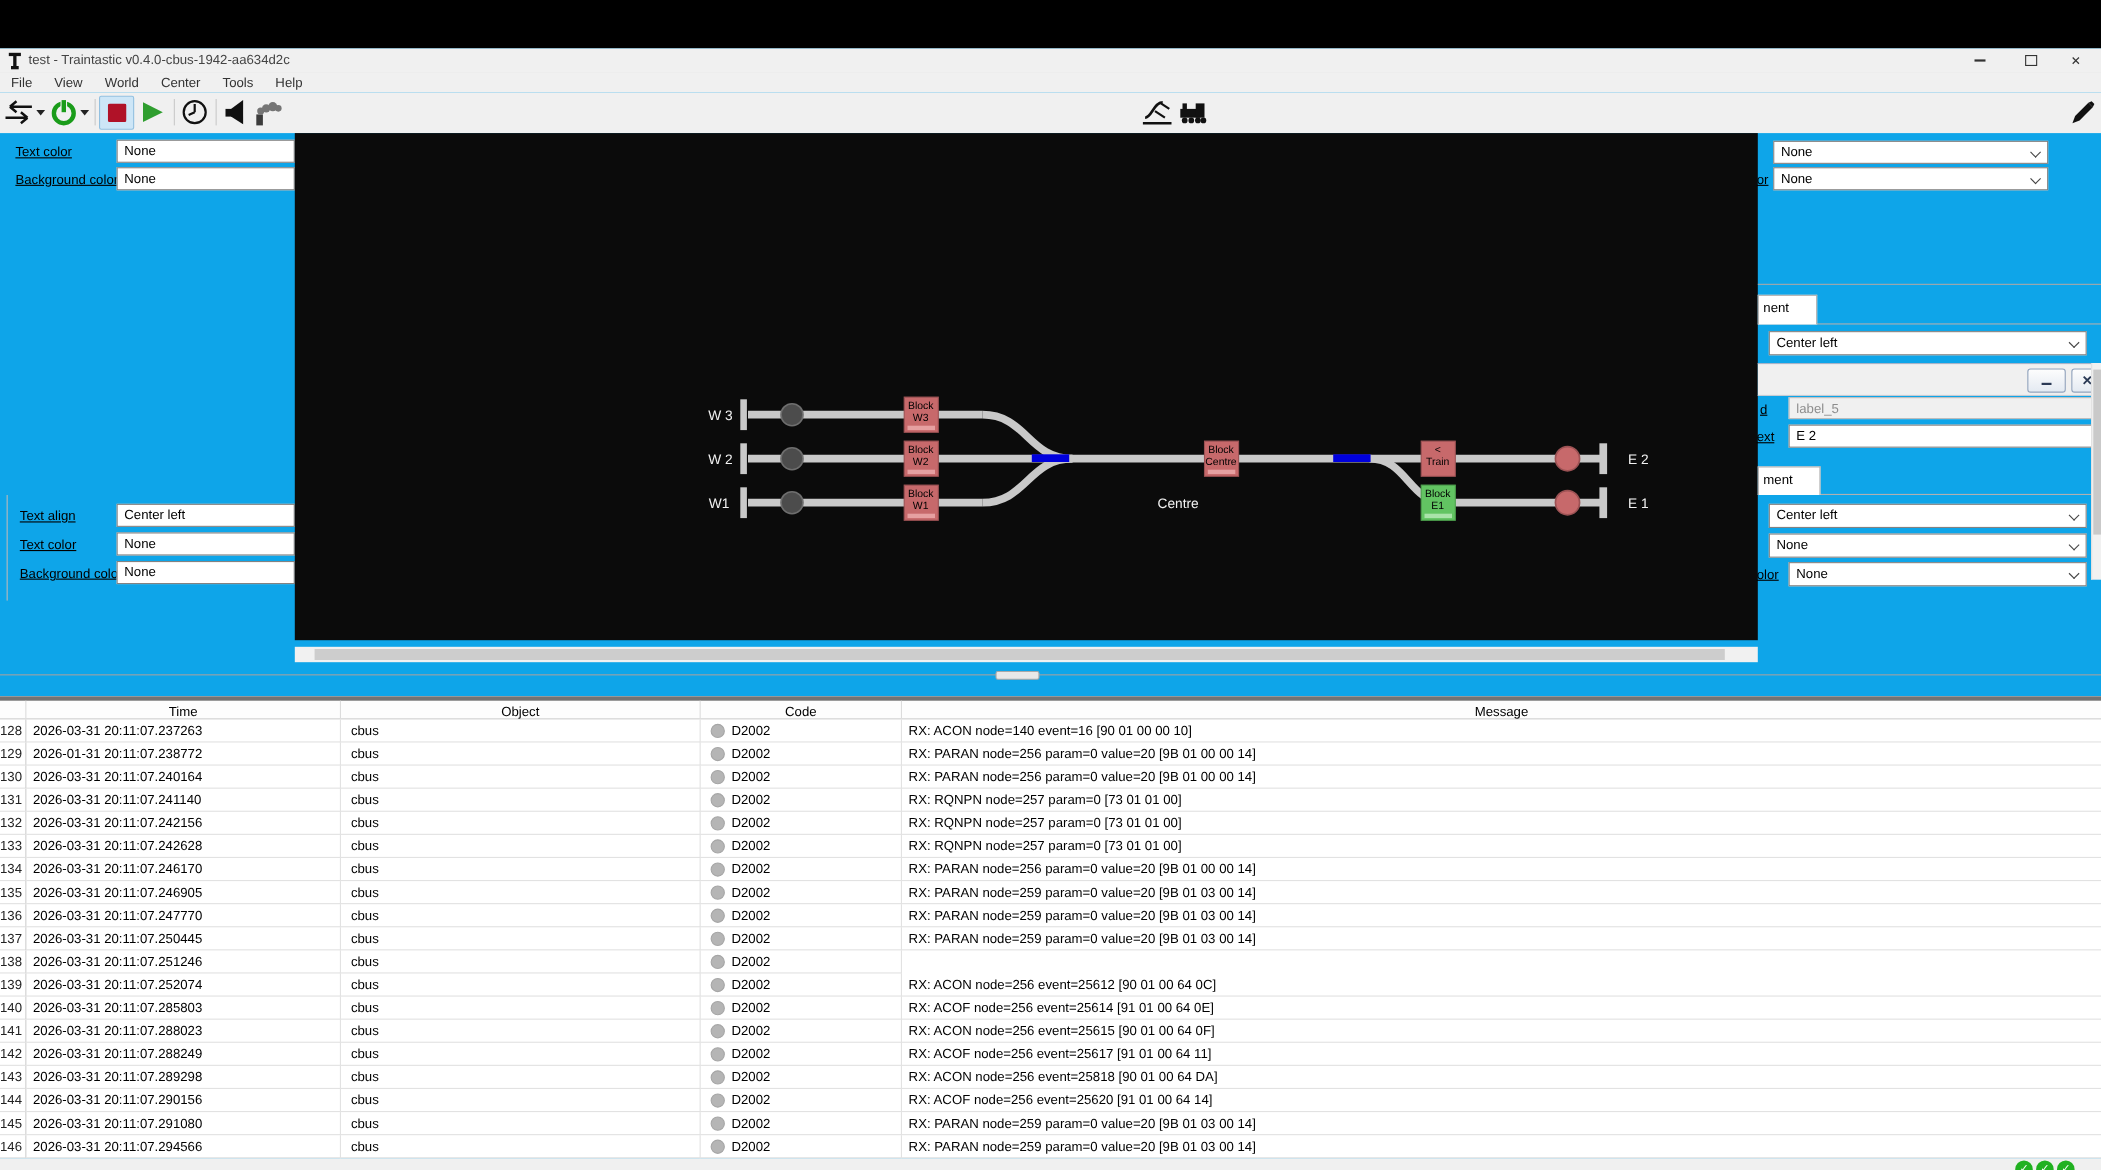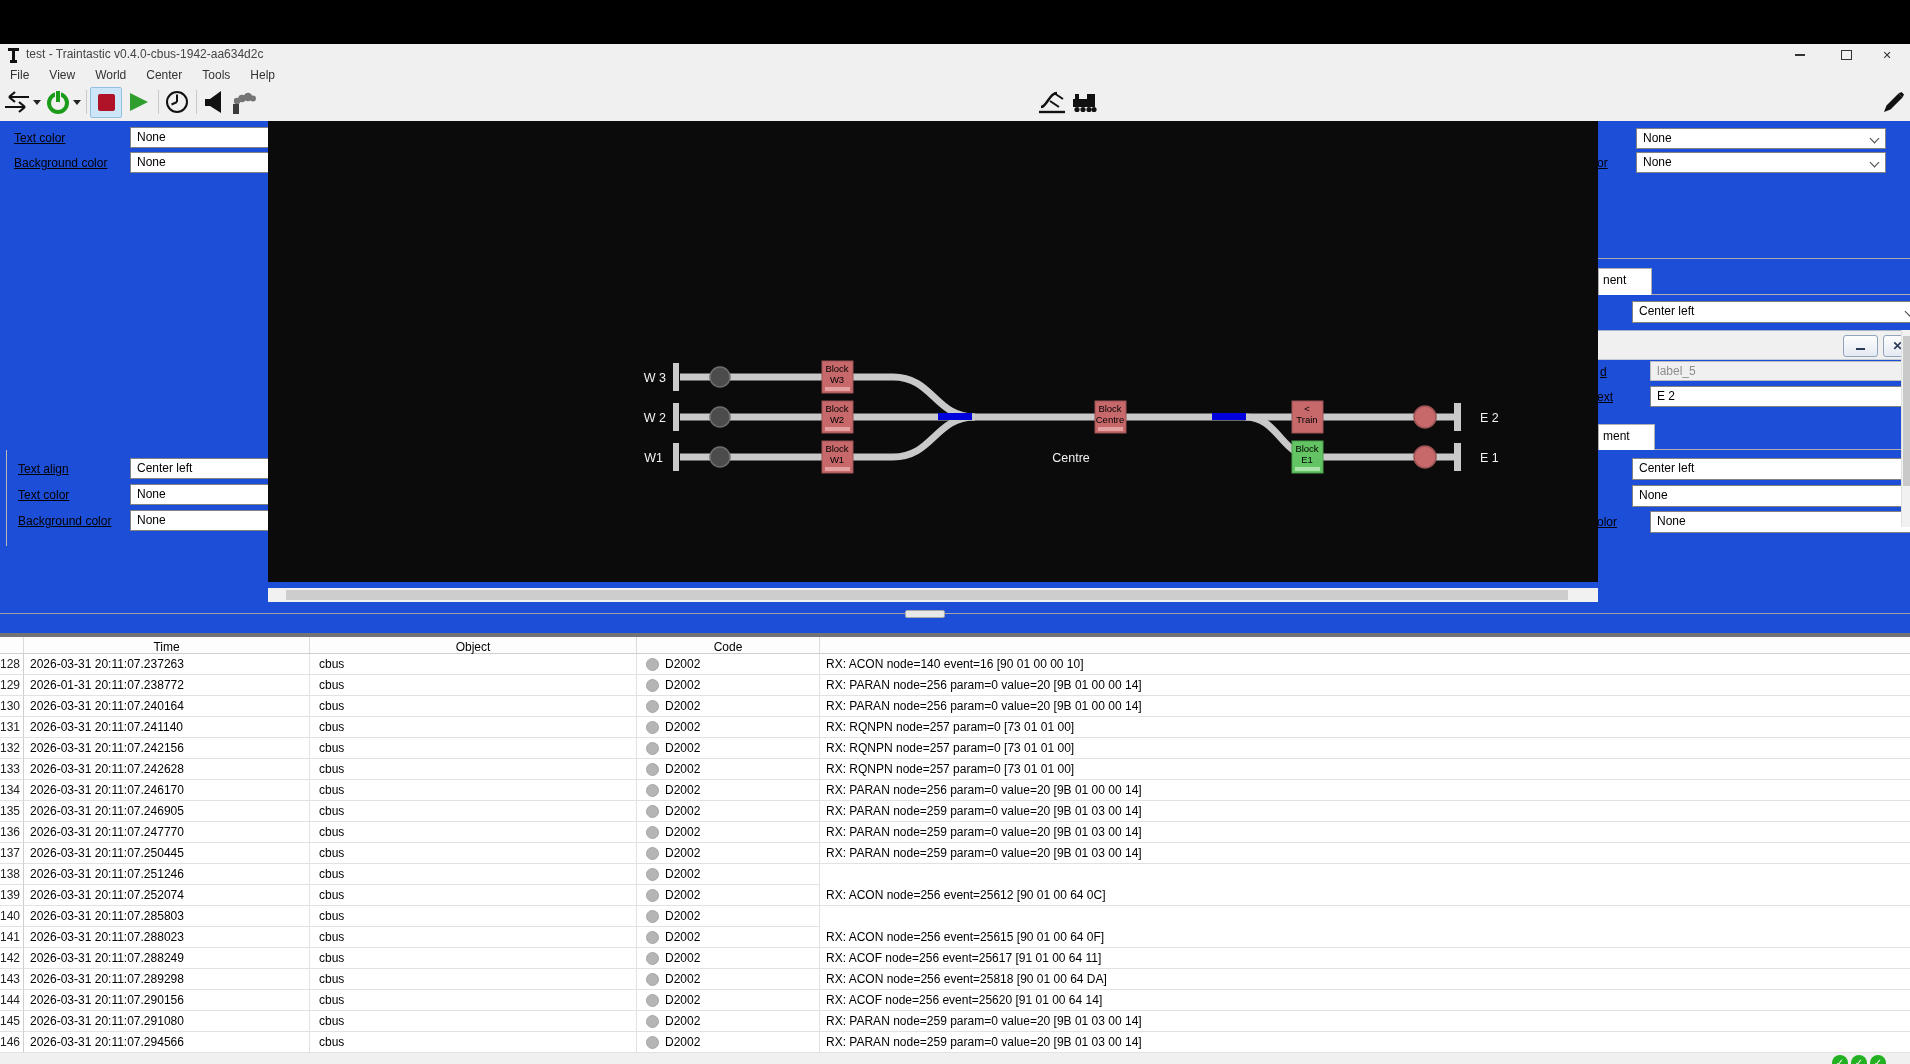--- a/index.html
+++ b/index.html
@@ -1,16 +1,16 @@
 <!DOCTYPE html>
 <html><head>
 <meta charset="utf-8">
 <style>
   html,body{margin:0;padding:0;background:#000;}
-  .screen{position:relative;width:1910px;height:1064px;background:#1d4ed8;overflow:hidden;
+  .screen{position:relative;width:1910px;height:1064px;background:#0ea5e9;overflow:hidden;
           font-family:"Liberation Sans",sans-serif;font-size:12px;color:#000;}
   .abs{position:absolute;}
   
   .desktop-top{left:0;top:0;width:1910px;height:44px;background:#000;}
   .titlebar{left:0;top:44px;width:1910px;height:22px;background:#f0f0f0;border-bottom:1px solid #e3e3e3;}
   .title-text{left:26px;top:3px;color:#444;}
   .app-icon{left:7px;top:3px;width:14px;height:16px;}
   .app-icon .bar{position:absolute;background:#111;}
   .winbtn{top:0;width:46px;height:22px;display:flex;align-items:center;justify-content:center;}
   .winbtn .dash{width:10px;height:1.5px;background:#333;}
@@ -19,21 +19,21 @@
   .menubar{left:0;top:66px;width:1910px;height:18px;background:#f0f0f0;display:flex;align-items:center;}
   .menu-item{padding:0 10px;color:#333;height:18px;line-height:18px;}
   .toolbar{left:0;top:84px;width:1910px;height:37px;background:#f0f0f0;}
   .tbtn{position:absolute;top:0;height:36px;display:flex;align-items:center;justify-content:center;}
   .tsep{position:absolute;top:6px;width:1px;height:24px;background:#c9c9c9;}
   .caret{width:0;height:0;border-left:4px solid transparent;border-right:4px solid transparent;border-top:5px solid #222;}
   .stop-active{background:#cde6f7;border:1px solid #92c0e0;border-radius:2px;}
   
   .flabel{position:absolute;color:#000;white-space:nowrap;text-decoration:underline;}
   .field{position:absolute;background:#fff;border:1px solid #828282;box-sizing:border-box;
-         padding:0 6px;line-height:19px;white-space:nowrap;overflow:hidden;margin-left:24px;}
+         padding:0 6px;line-height:19px;white-space:nowrap;overflow:hidden;}
   .field.disabled{background:#f0f0f0;border-color:#bcbcbc;color:#8d8d8d;}
   .chev{position:absolute;right:7px;top:6px;width:6px;height:6px;border-right:1.4px solid #444;
         border-bottom:1.4px solid #444;transform:rotate(45deg);}
   .vline{position:absolute;width:1px;background:#b9b9b9;}
   .hline{position:absolute;height:1px;background:#b0b0b0;}
   .tab{position:absolute;background:#fff;border:1px solid #b0b0b0;border-bottom:none;box-sizing:border-box;
        padding:4px 6px 0 4px;z-index:2;}
   .subwin-titlebar{position:absolute;background:#f0f0f0;border-top:1px solid #a6b4c9;border-bottom:1px solid #c6ccd4;}
   .swbtn{position:absolute;background:linear-gradient(#fdfdfd,#e4eaf2);border:1px solid #91a3bd;
          border-radius:3px;display:flex;align-items:center;justify-content:center;}
@@ -335,20 +335,21 @@
 
   <div class="abs splitter-line"></div>
   <div class="abs splitter-grip"></div>
 
   <div class="abs log">
     <div class="log-header">
       <div class="hcell" style="width:24px;"></div>
       <div class="hcell" style="width:286px;">Time</div>
       <div class="hcell" style="width:327px;">Object</div>
       <div class="hcell" style="width:183px;">Code</div>
+      <div class="hcell" style="flex:1;border-right:none;">Message</div>
     </div>
     <div>
     <div class="log-row">
       <div class="cell c-num">128</div>
       <div class="cell c-time">2026-03-31 20:11:07.237263</div>
       <div class="cell c-obj">cbus</div>
       <div class="cell c-code">
         <span class="dot"></span>
         <span>D2002</span>
       </div>
@@ -476,20 +477,21 @@
     </div>
 
     <div class="log-row">
       <div class="cell c-num">140</div>
       <div class="cell c-time">2026-03-31 20:11:07.285803</div>
       <div class="cell c-obj">cbus</div>
       <div class="cell c-code">
         <span class="dot"></span>
         <span>D2002</span>
       </div>
+      <div class="cell c-msg">RX: ACOF node=256 event=25614 [91 01 00 64 0E]</div>
     </div>
 
     <div class="log-row">
       <div class="cell c-num">141</div>
       <div class="cell c-time">2026-03-31 20:11:07.288023</div>
       <div class="cell c-obj">cbus</div>
       <div class="cell c-code">
         <span class="dot"></span>
         <span>D2002</span>
       </div>

